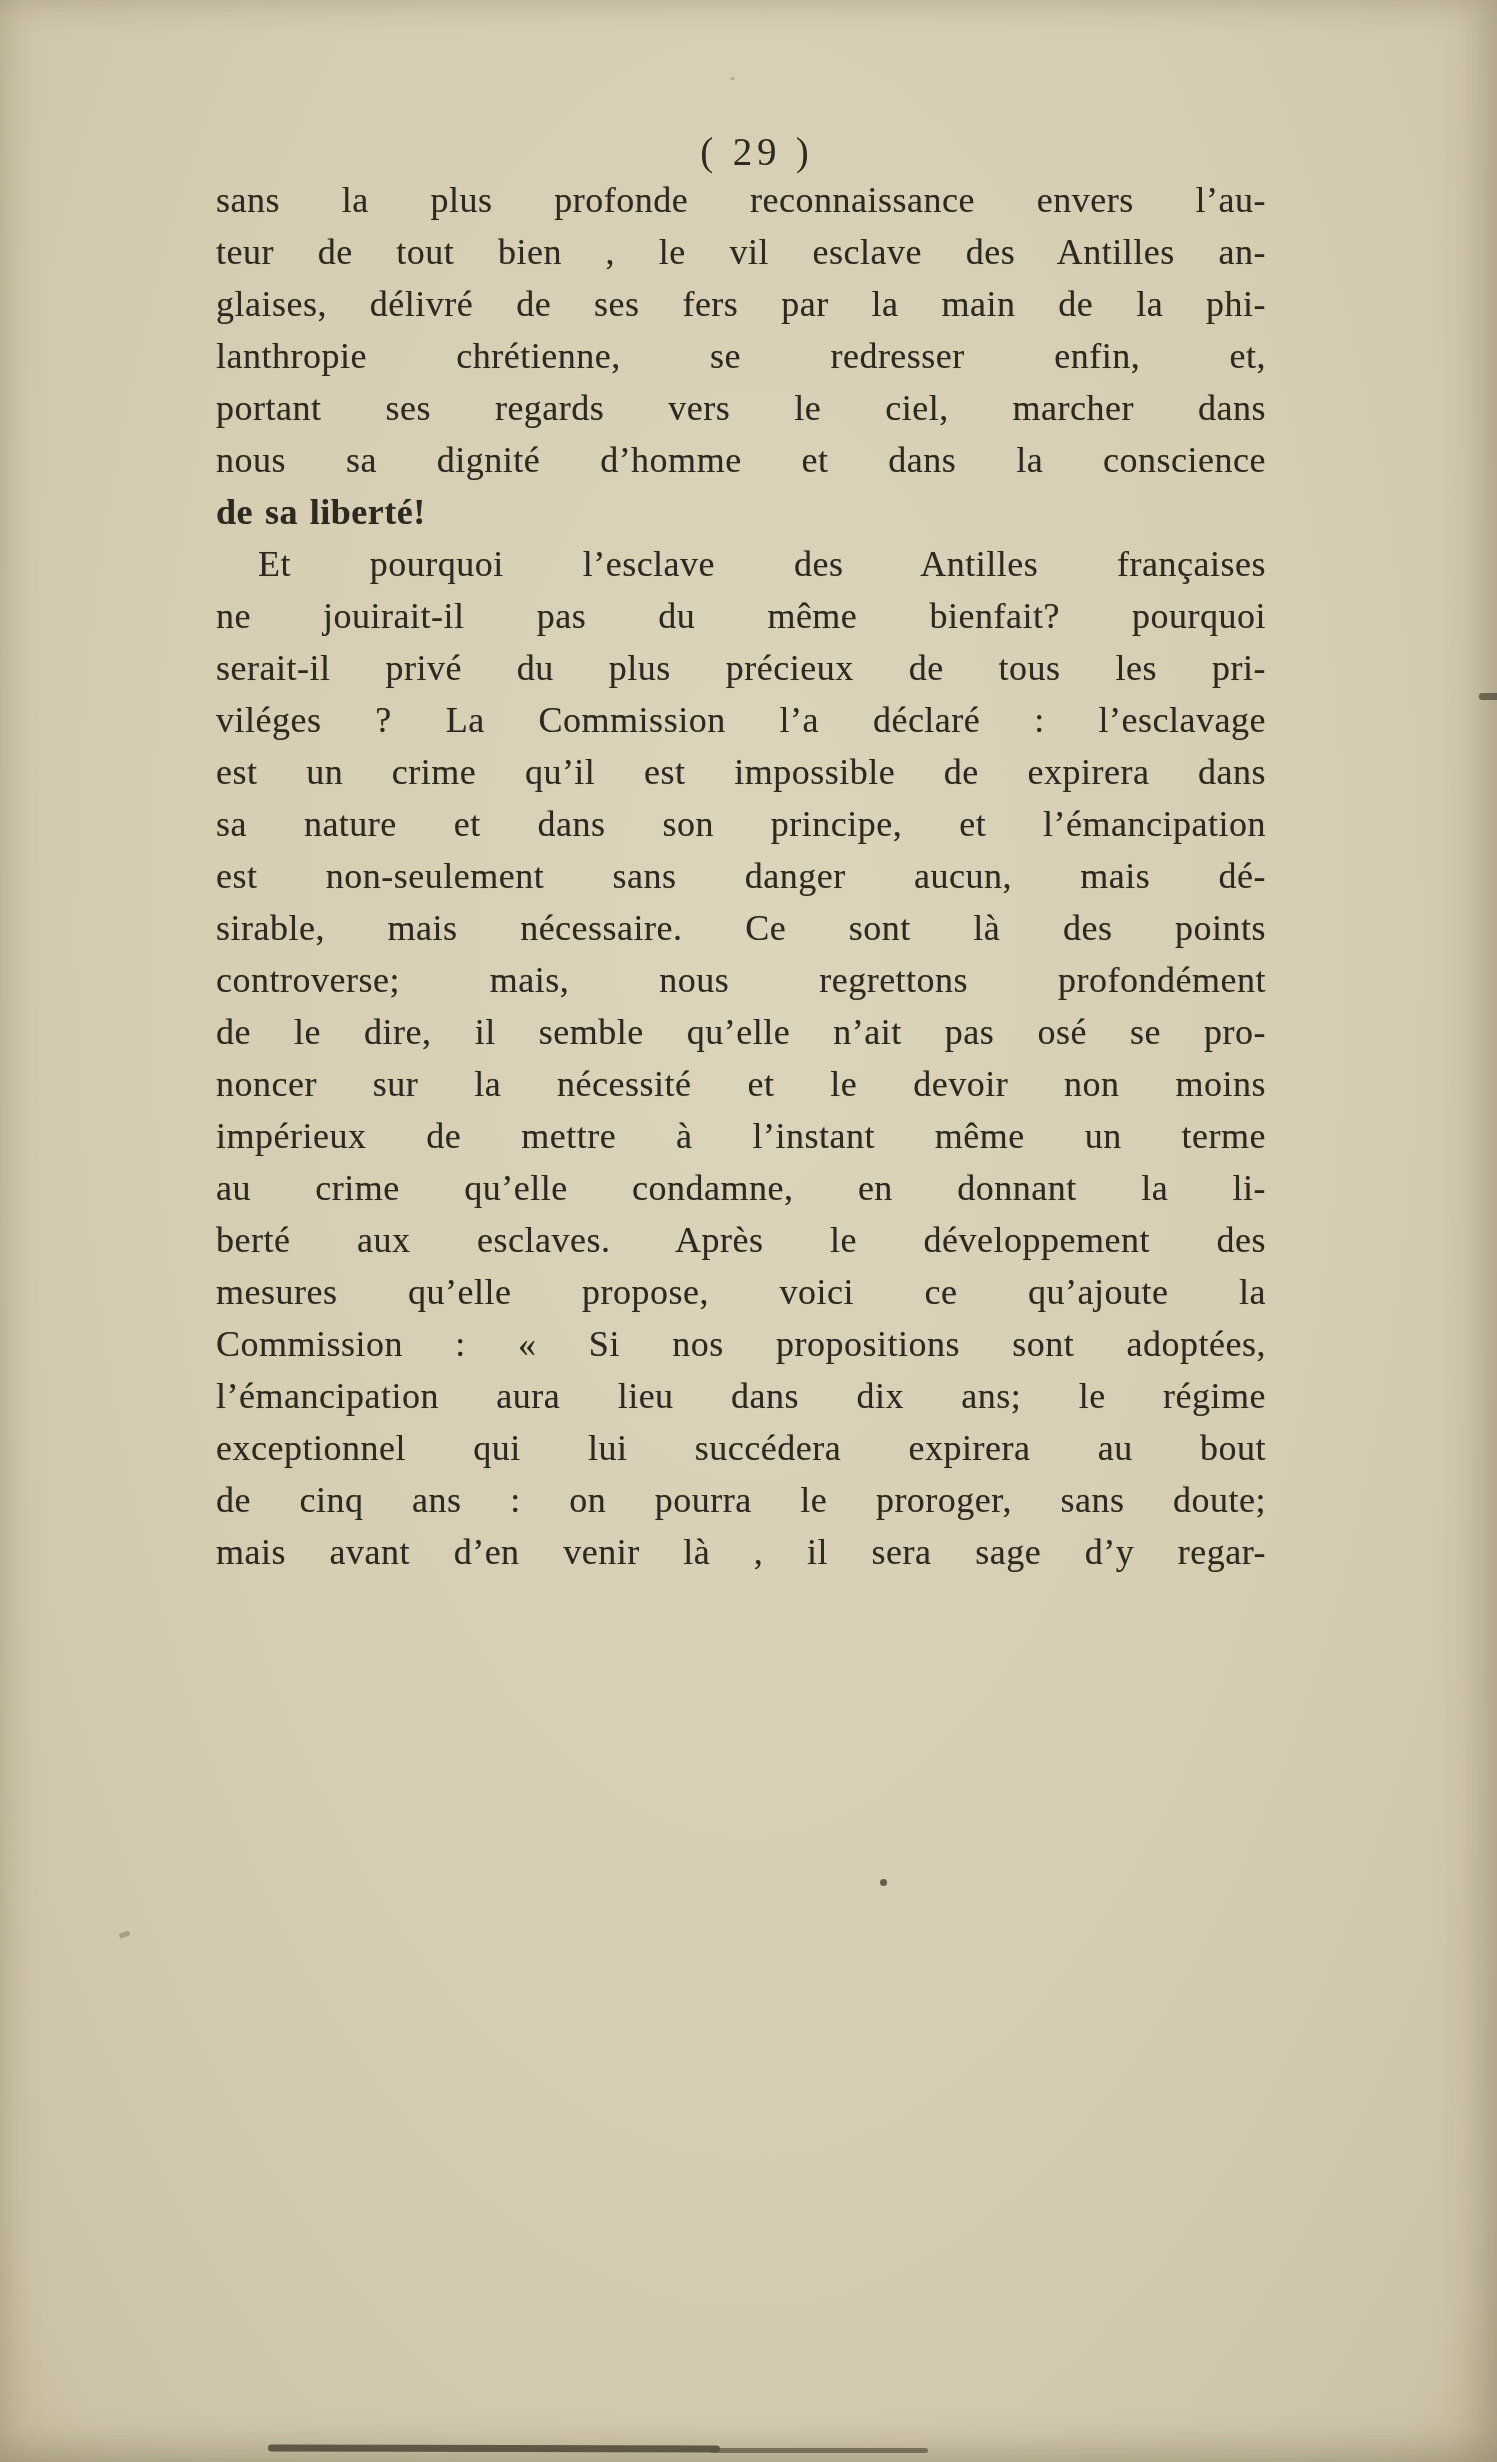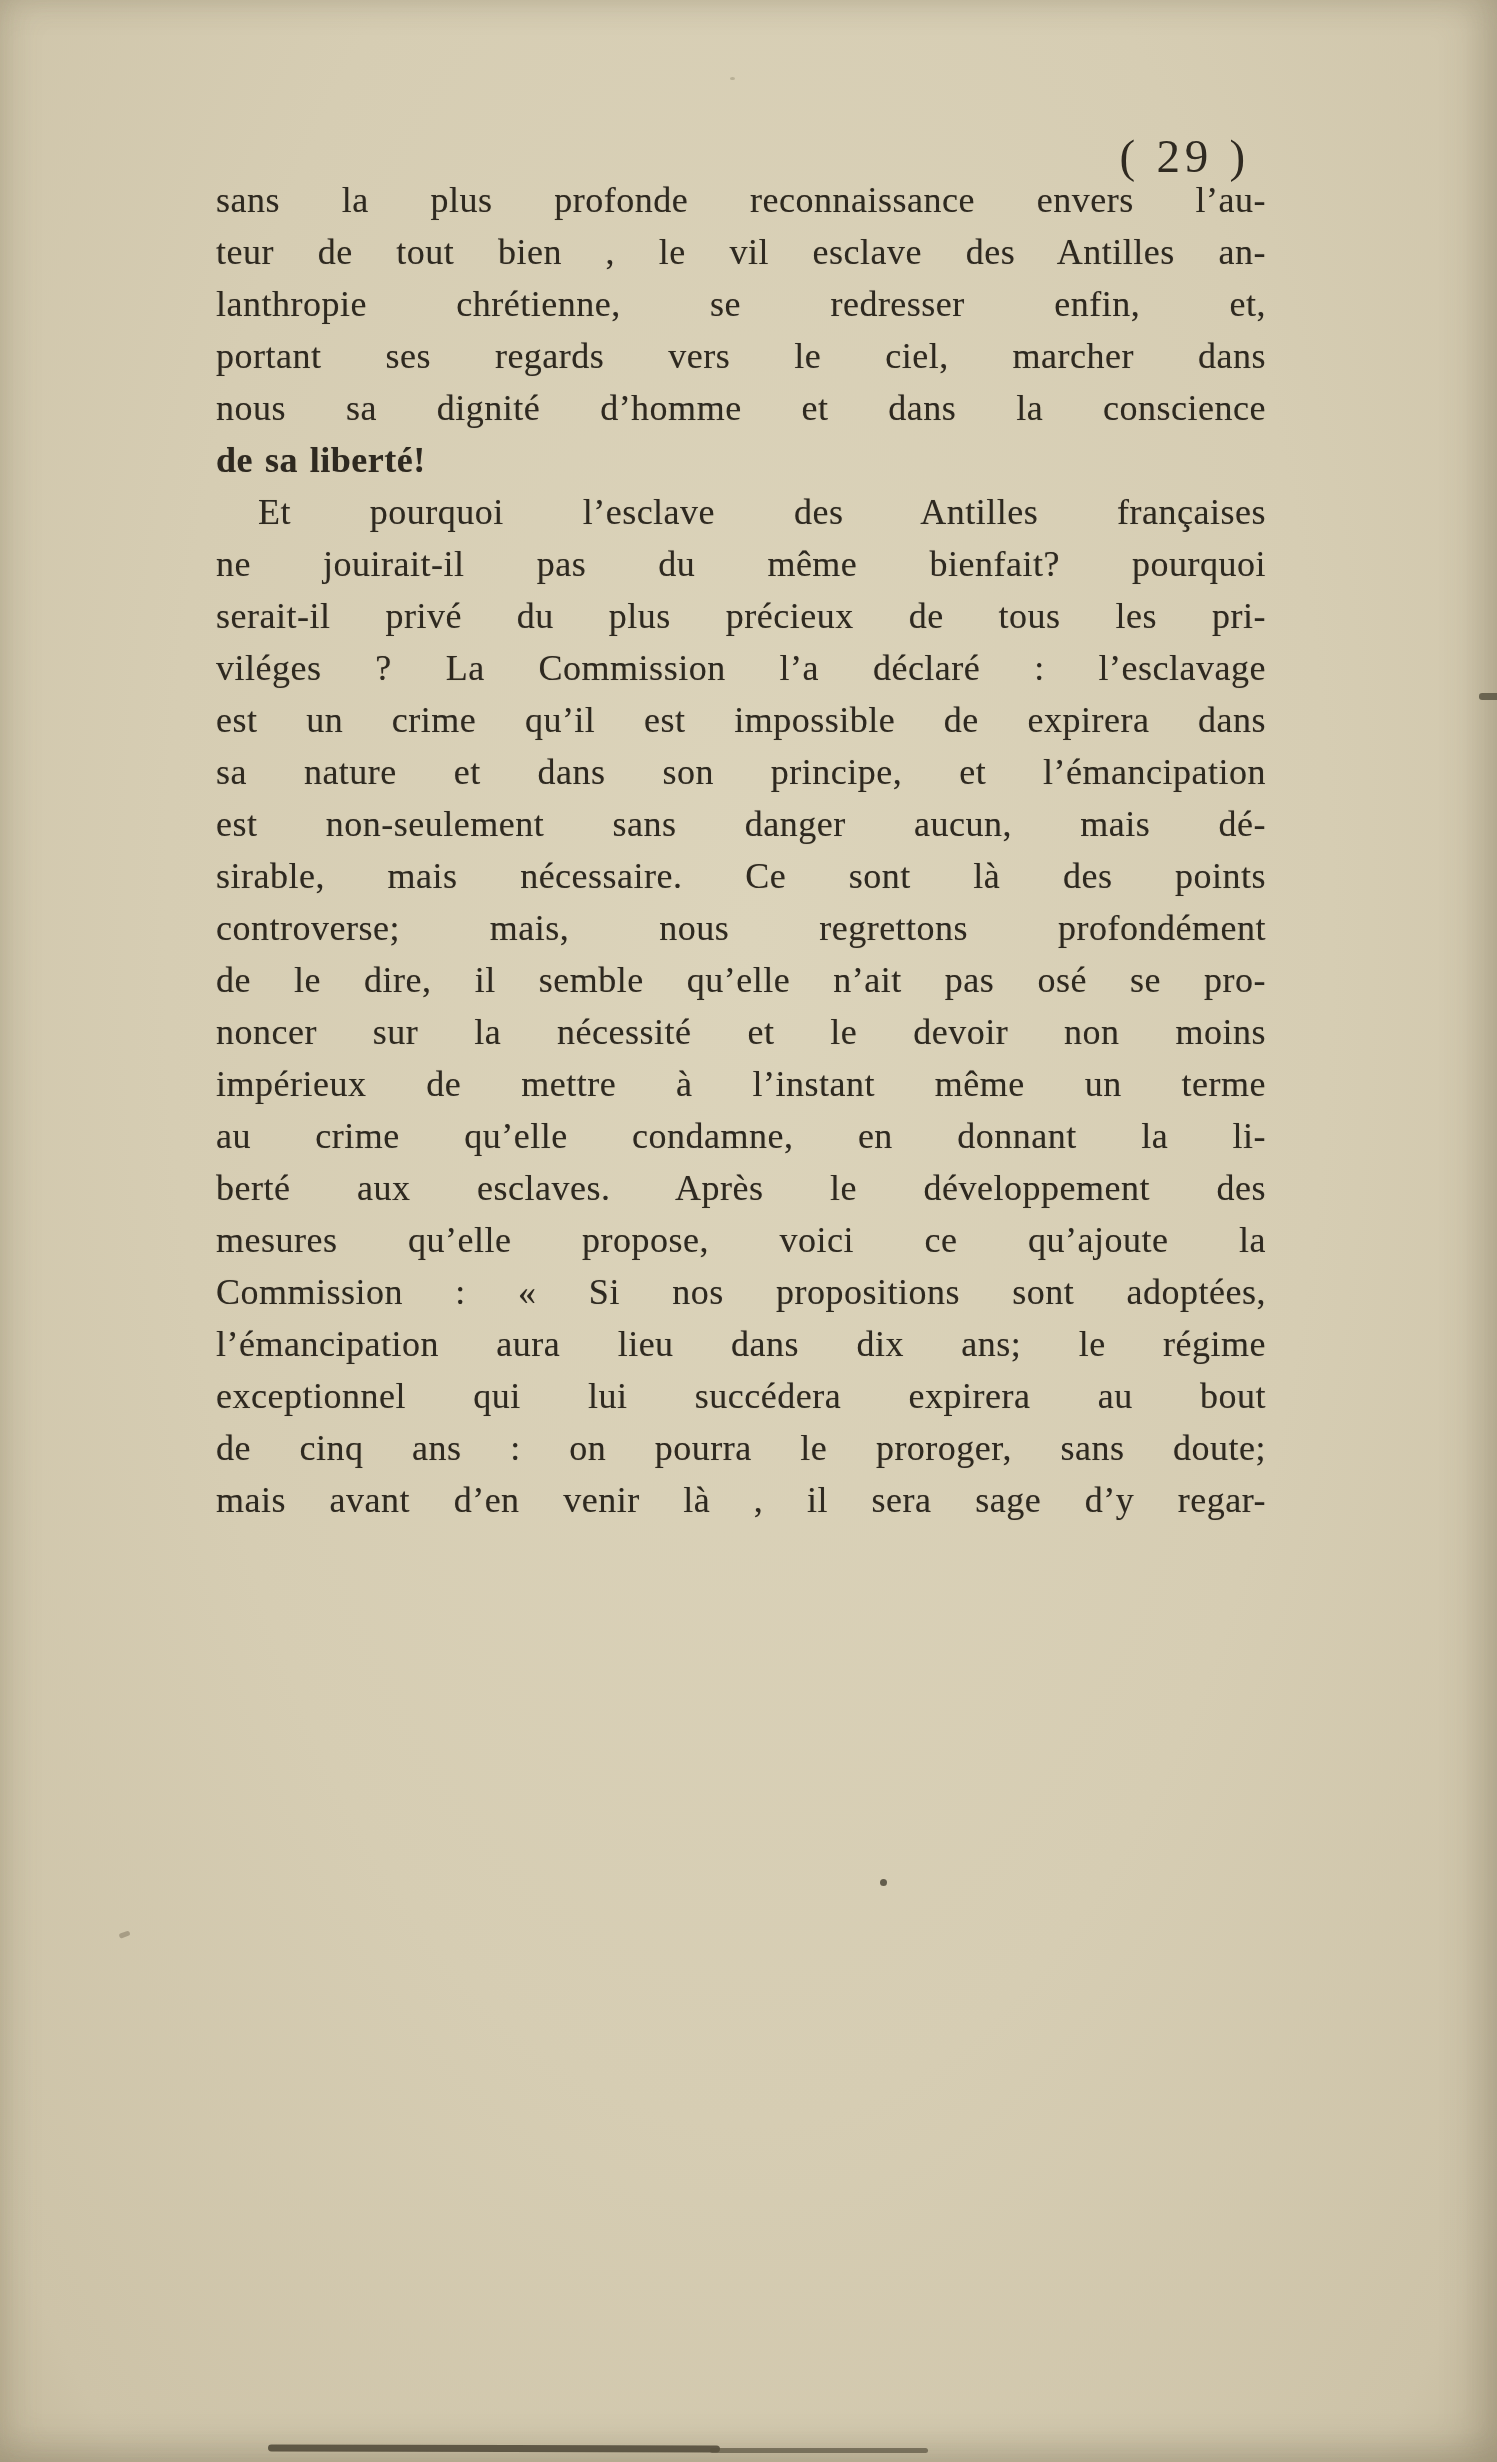--- a/index.html
+++ b/index.html
@@ -20,24 +20,24 @@
     position: absolute;
     inset: 0;
     box-shadow:
       inset -22.6px 0 36px rgba(90, 80, 55, 0.18),
       inset 0 -18px 32px rgba(90, 80, 55, 0.15),
       inset 14.5px 0 32px rgba(120, 110, 80, 0.10);
   }
   .page-number {
     position: absolute;
     top: 129px;
-    left: 200px;
+    left: 232px;
     width: 1050px;
-    text-align: right;
-    font-size: 47px;
+    text-align: center;
+    font-size: 39px;
     letter-spacing: 4.8px;
     color: #2f2a21;
   }
   .text-block {
     position: absolute;
     top: 174px;
     left: 216px;
     width: 1050px;
     color: #2c2719;
   }
@@ -131,20 +131,21 @@
 
 <div class="page">
 
   <div class="page-number">( 29 )</div>
 
   <div class="text-block">
 
     <p class="para">
       <span class="line">sans la plus profonde reconnaissance envers l’au-</span>
       <span class="line">teur de tout bien , le vil esclave des Antilles an-</span>
+      <span class="line">glaises, délivré de ses fers par la main de la phi-</span>
       <span class="line">lanthropie chrétienne, se redresser enfin, et,</span>
       <span class="line">portant ses regards vers le ciel, marcher dans</span>
       <span class="line">nous sa dignité d’homme et dans la conscience</span>
       <span class="line last">de sa liberté!</span>
     </p>
 
     <p class="para">
       <span class="line indent">Et pourquoi l’esclave des Antilles françaises</span>
       <span class="line">ne jouirait-il pas du même bienfait? pourquoi</span>
       <span class="line">serait-il privé du plus précieux de tous les pri-</span>

